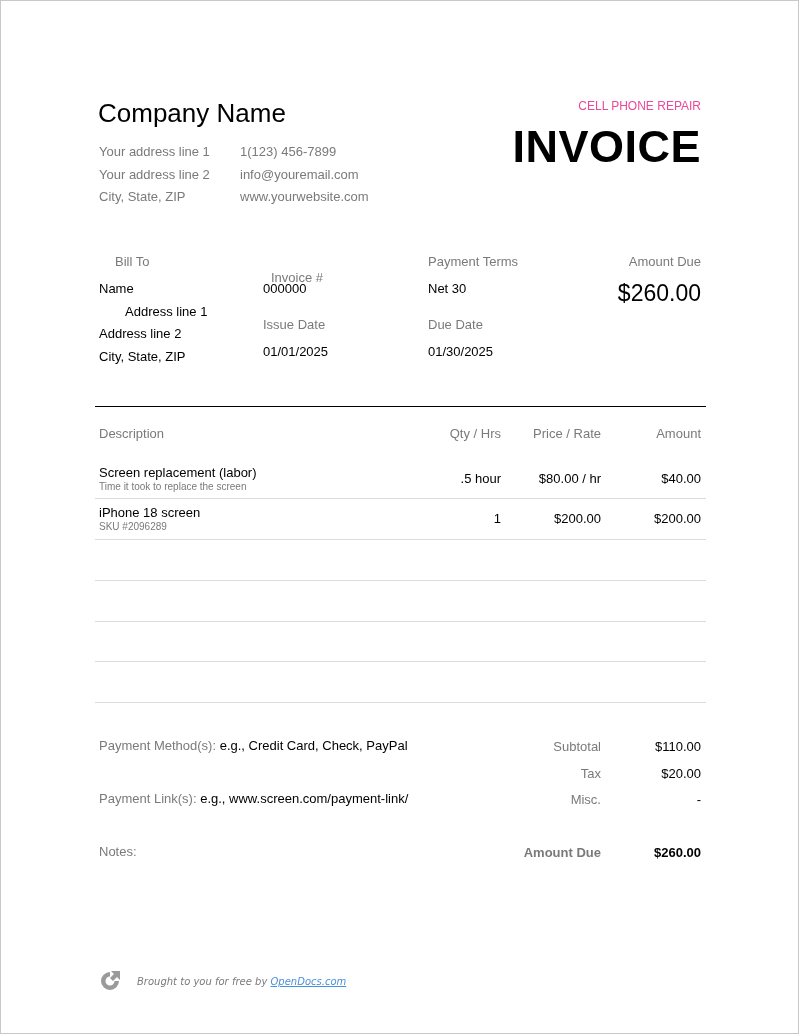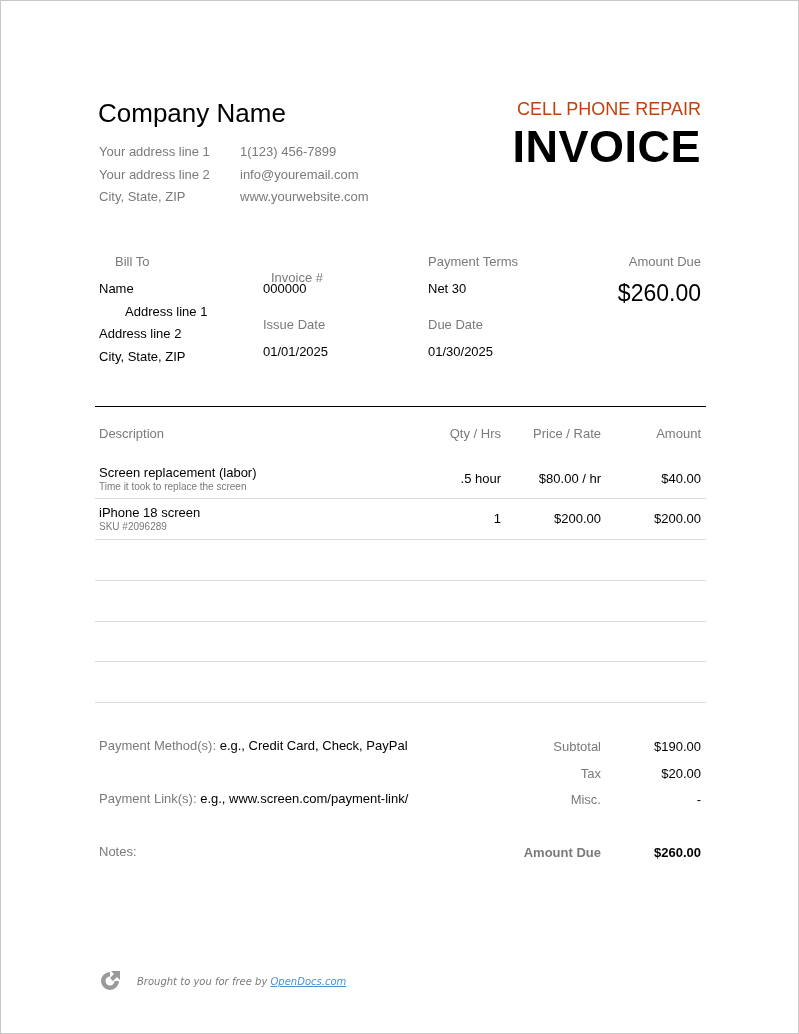--- a/index.html
+++ b/index.html
@@ -7,21 +7,21 @@
       width: 799px; height: 1034px; position: relative; overflow: hidden;
       font-family: "Liberation Sans", sans-serif; color: #000;
     }
     .page {
       position: absolute; left: 0; top: 0; width: 797px; height: 1032px;
       border: 1px solid #c8c8c8; background: #fff;
     }
     .abs { position: absolute; white-space: nowrap; }
     .company-name { left: 97px; top: 97px; font-size: 26px; color: #000; }
     .contact { font-size: 13px; color: #7a7a7a; }
-    .doc-subtitle { right: 97px; top: 98px; font-size: 18px; color: #c2410c; text-align: right; }
+    .doc-subtitle { right: 97px; top: 98px; font-size: 12px; color: #ec4899; text-align: right; }
     .doc-title { right: 97px; top: 120px; font-size: 45px; font-weight: bold; color: #000; text-align: right; letter-spacing: 0.5px; }
 
     .meta-label { font-size: 13px; color: #7a7a7a; }
     .meta-value { font-size: 13px; color: #000; }
     .amount-due-big { right: 97px; top: 279px; font-size: 23px; color: #000; text-align: right; }
 
     .rule-dark { position: absolute; left: 94px; width: 611px; height: 1px; background: #000; top: 405px; }
     .rule-light { position: absolute; left: 94px; width: 611px; height: 1px; background: #dcdcdc; }
 
     .th { top: 425px; font-size: 13px; color: #7a7a7a; text-align: right; }
@@ -108,21 +108,21 @@
     <span>Payment Method(s):</span>
     <span class="pay-value">e.g., Credit Card, Check, PayPal</span>
   </div>
   <div class="abs pay-label" style="left:98px; top:790px;">
     <span>Payment Link(s):</span>
     <span class="pay-value">e.g., www.screen.com/payment-link/</span>
   </div>
   <div class="abs pay-label" style="left:98px; top:843px;">Notes:</div>
 
   <div class="abs tot-label" style="right:197px; top:738px;">Subtotal</div>
-  <div class="abs tot-value" style="right:97px; top:738px;">$190.00</div>
+  <div class="abs tot-value" style="right:97px; top:738px;">$110.00</div>
   <div class="abs tot-label" style="right:197px; top:765px;">Tax</div>
   <div class="abs tot-value" style="right:97px; top:765px;margin-left:36px;">$20.00</div>
   <div class="abs tot-label" style="right:197px; top:791px;">Misc.</div>
   <div class="abs tot-value" style="right:97px; top:791px;">-</div>
   <div class="abs tot-label bold" style="right:197px; top:844px;">Amount Due</div>
   <div class="abs tot-value bold" style="right:97px; top:844px;">$260.00</div>
 
   <svg class="logo-icon" viewBox="0 0 24 24">
     <path d="M12 3 A9 9 0 1 0 21 12 L16.5 12 A4.5 4.5 0 1 1 12 7.5 Z" fill="#9a9a9a"></path>
     <path d="M13 2 L22 2 L22 11 L19 8 L15 12 L12 9 L16 5 Z" fill="#9a9a9a"></path>

